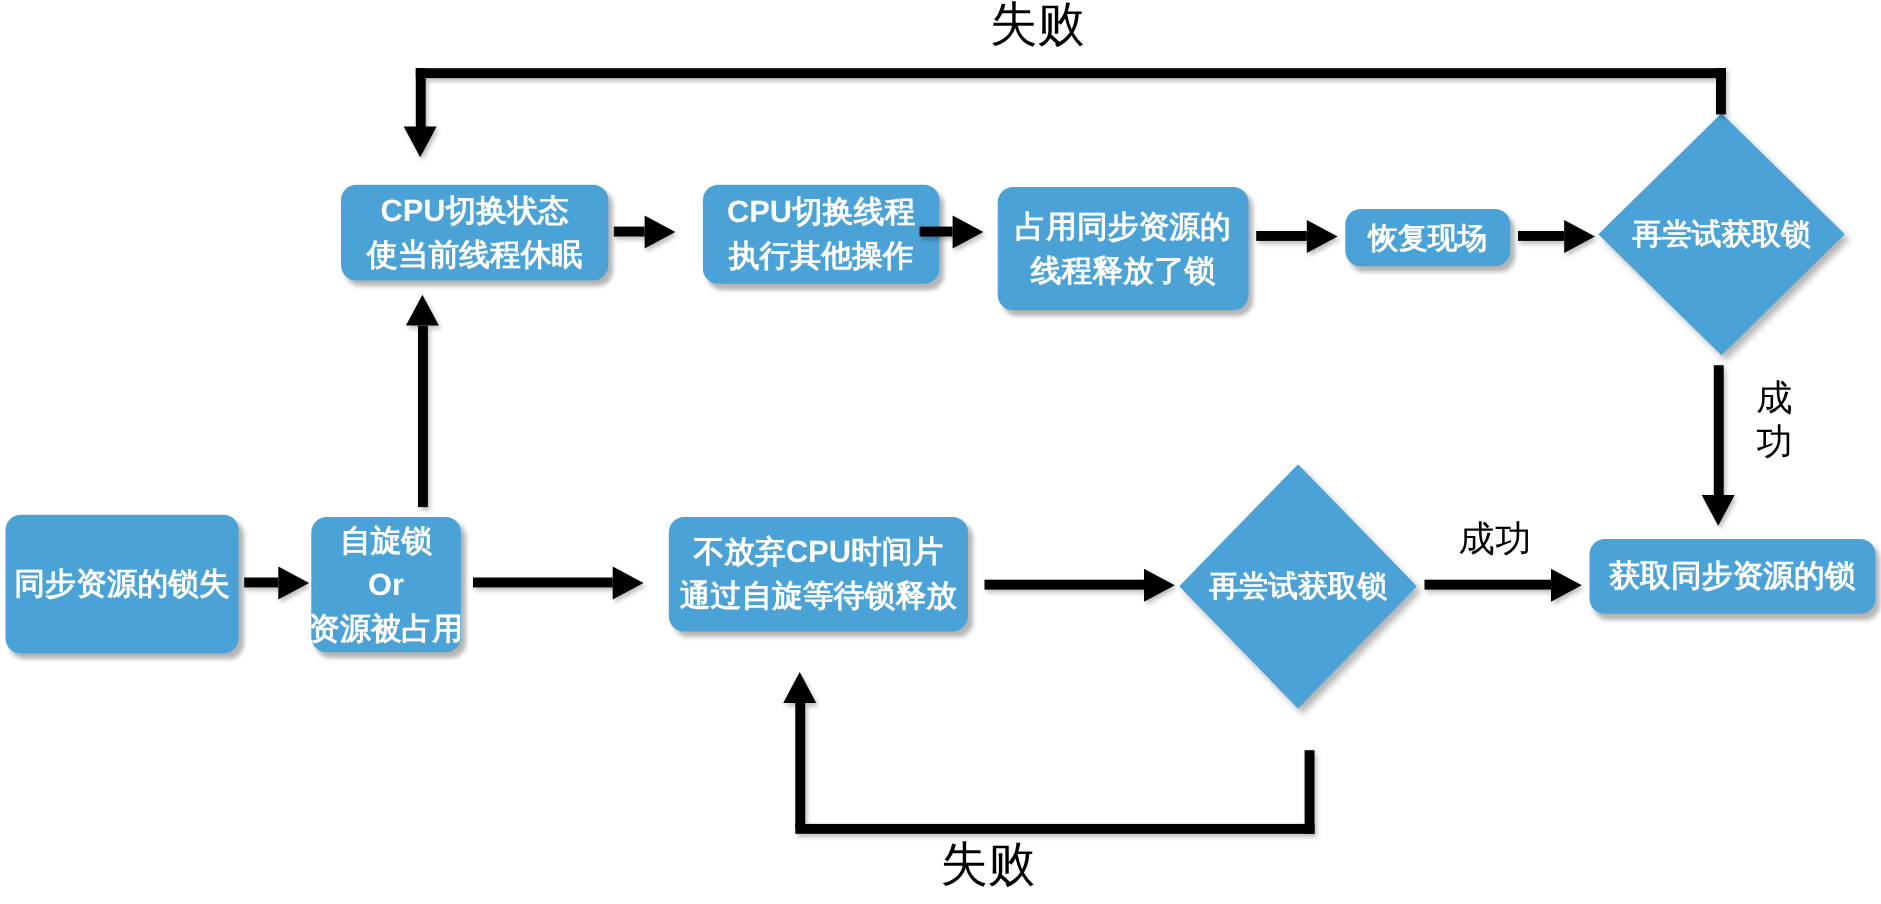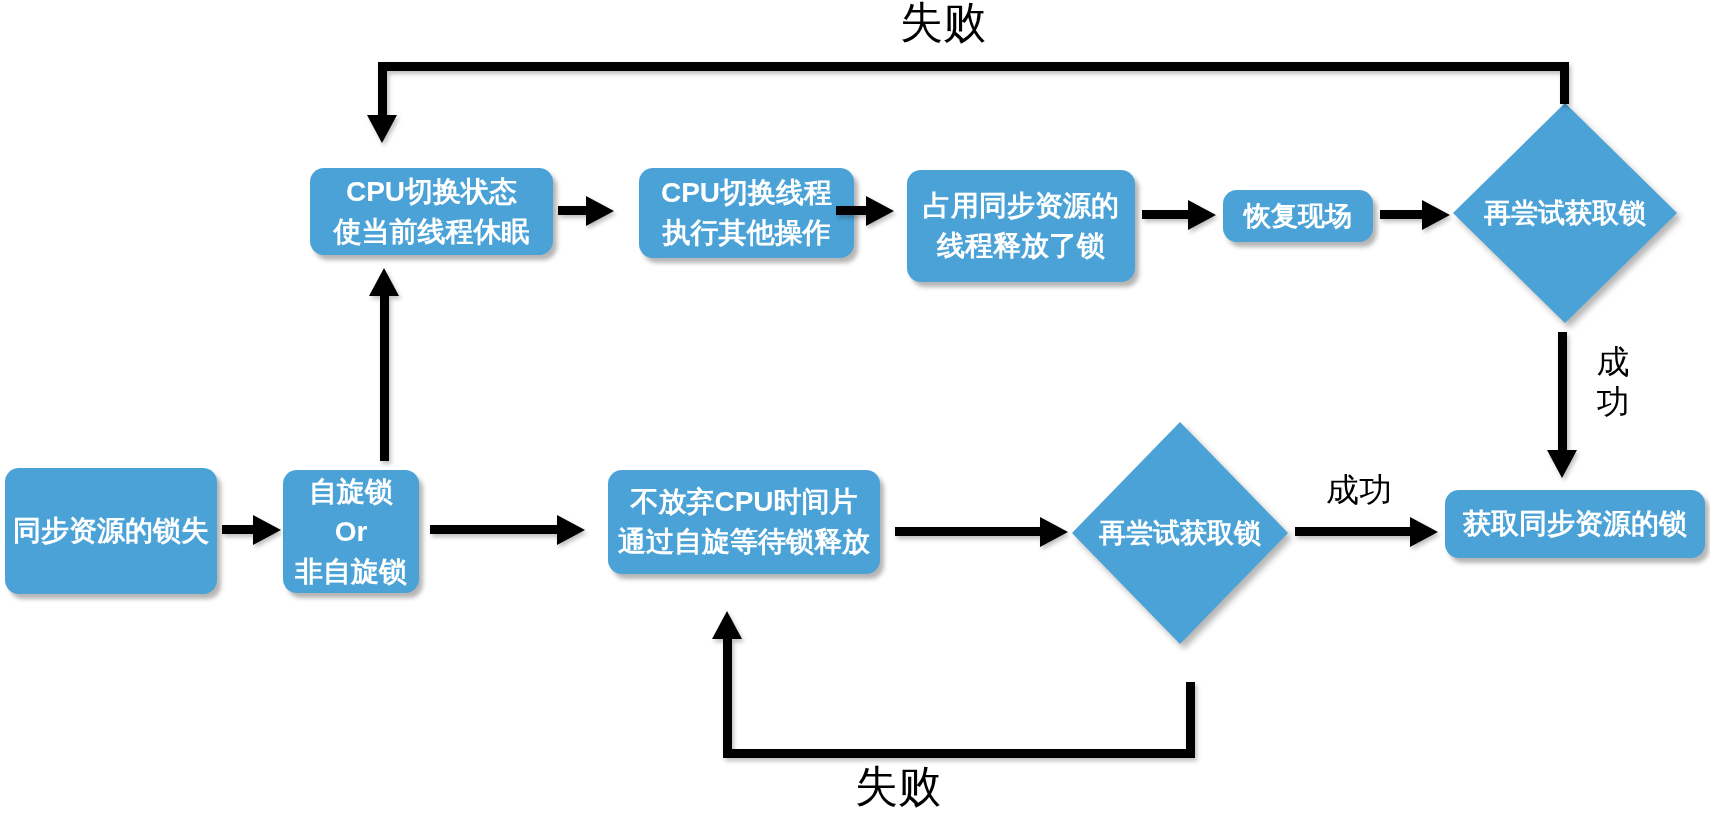--- a/index.html
+++ b/index.html
@@ -83,21 +83,21 @@
     <div class="dlabel">再尝试获取锁</div>
   </div>
 
   <div class="node" style="left:5px;top:468px;width:212px;height:126px;">
     <span>同步资源的锁失</span>
   </div>
 
   <div class="node" style="left:283px;top:470px;width:136px;height:123px;">
     <span>自旋锁</span>
     <span>Or</span>
-    <span>非自旋锁</span>
+    <span>资源被占用</span>
   </div>
 
   <div class="node" style="left:608px;top:470px;width:272px;height:104px;">
     <span>不放弃CPU时间片</span>
     <span>通过自旋等待锁释放</span>
   </div>
 
   <div class="diamond" style="left:1072px;top:422px;width:216px;height:222px;">
     <svg viewBox="0 0 100 100" preserveAspectRatio="none">
       <polygon points="50,0 100,50 50,100 0,50" fill="#4aa2d6"></polygon>

